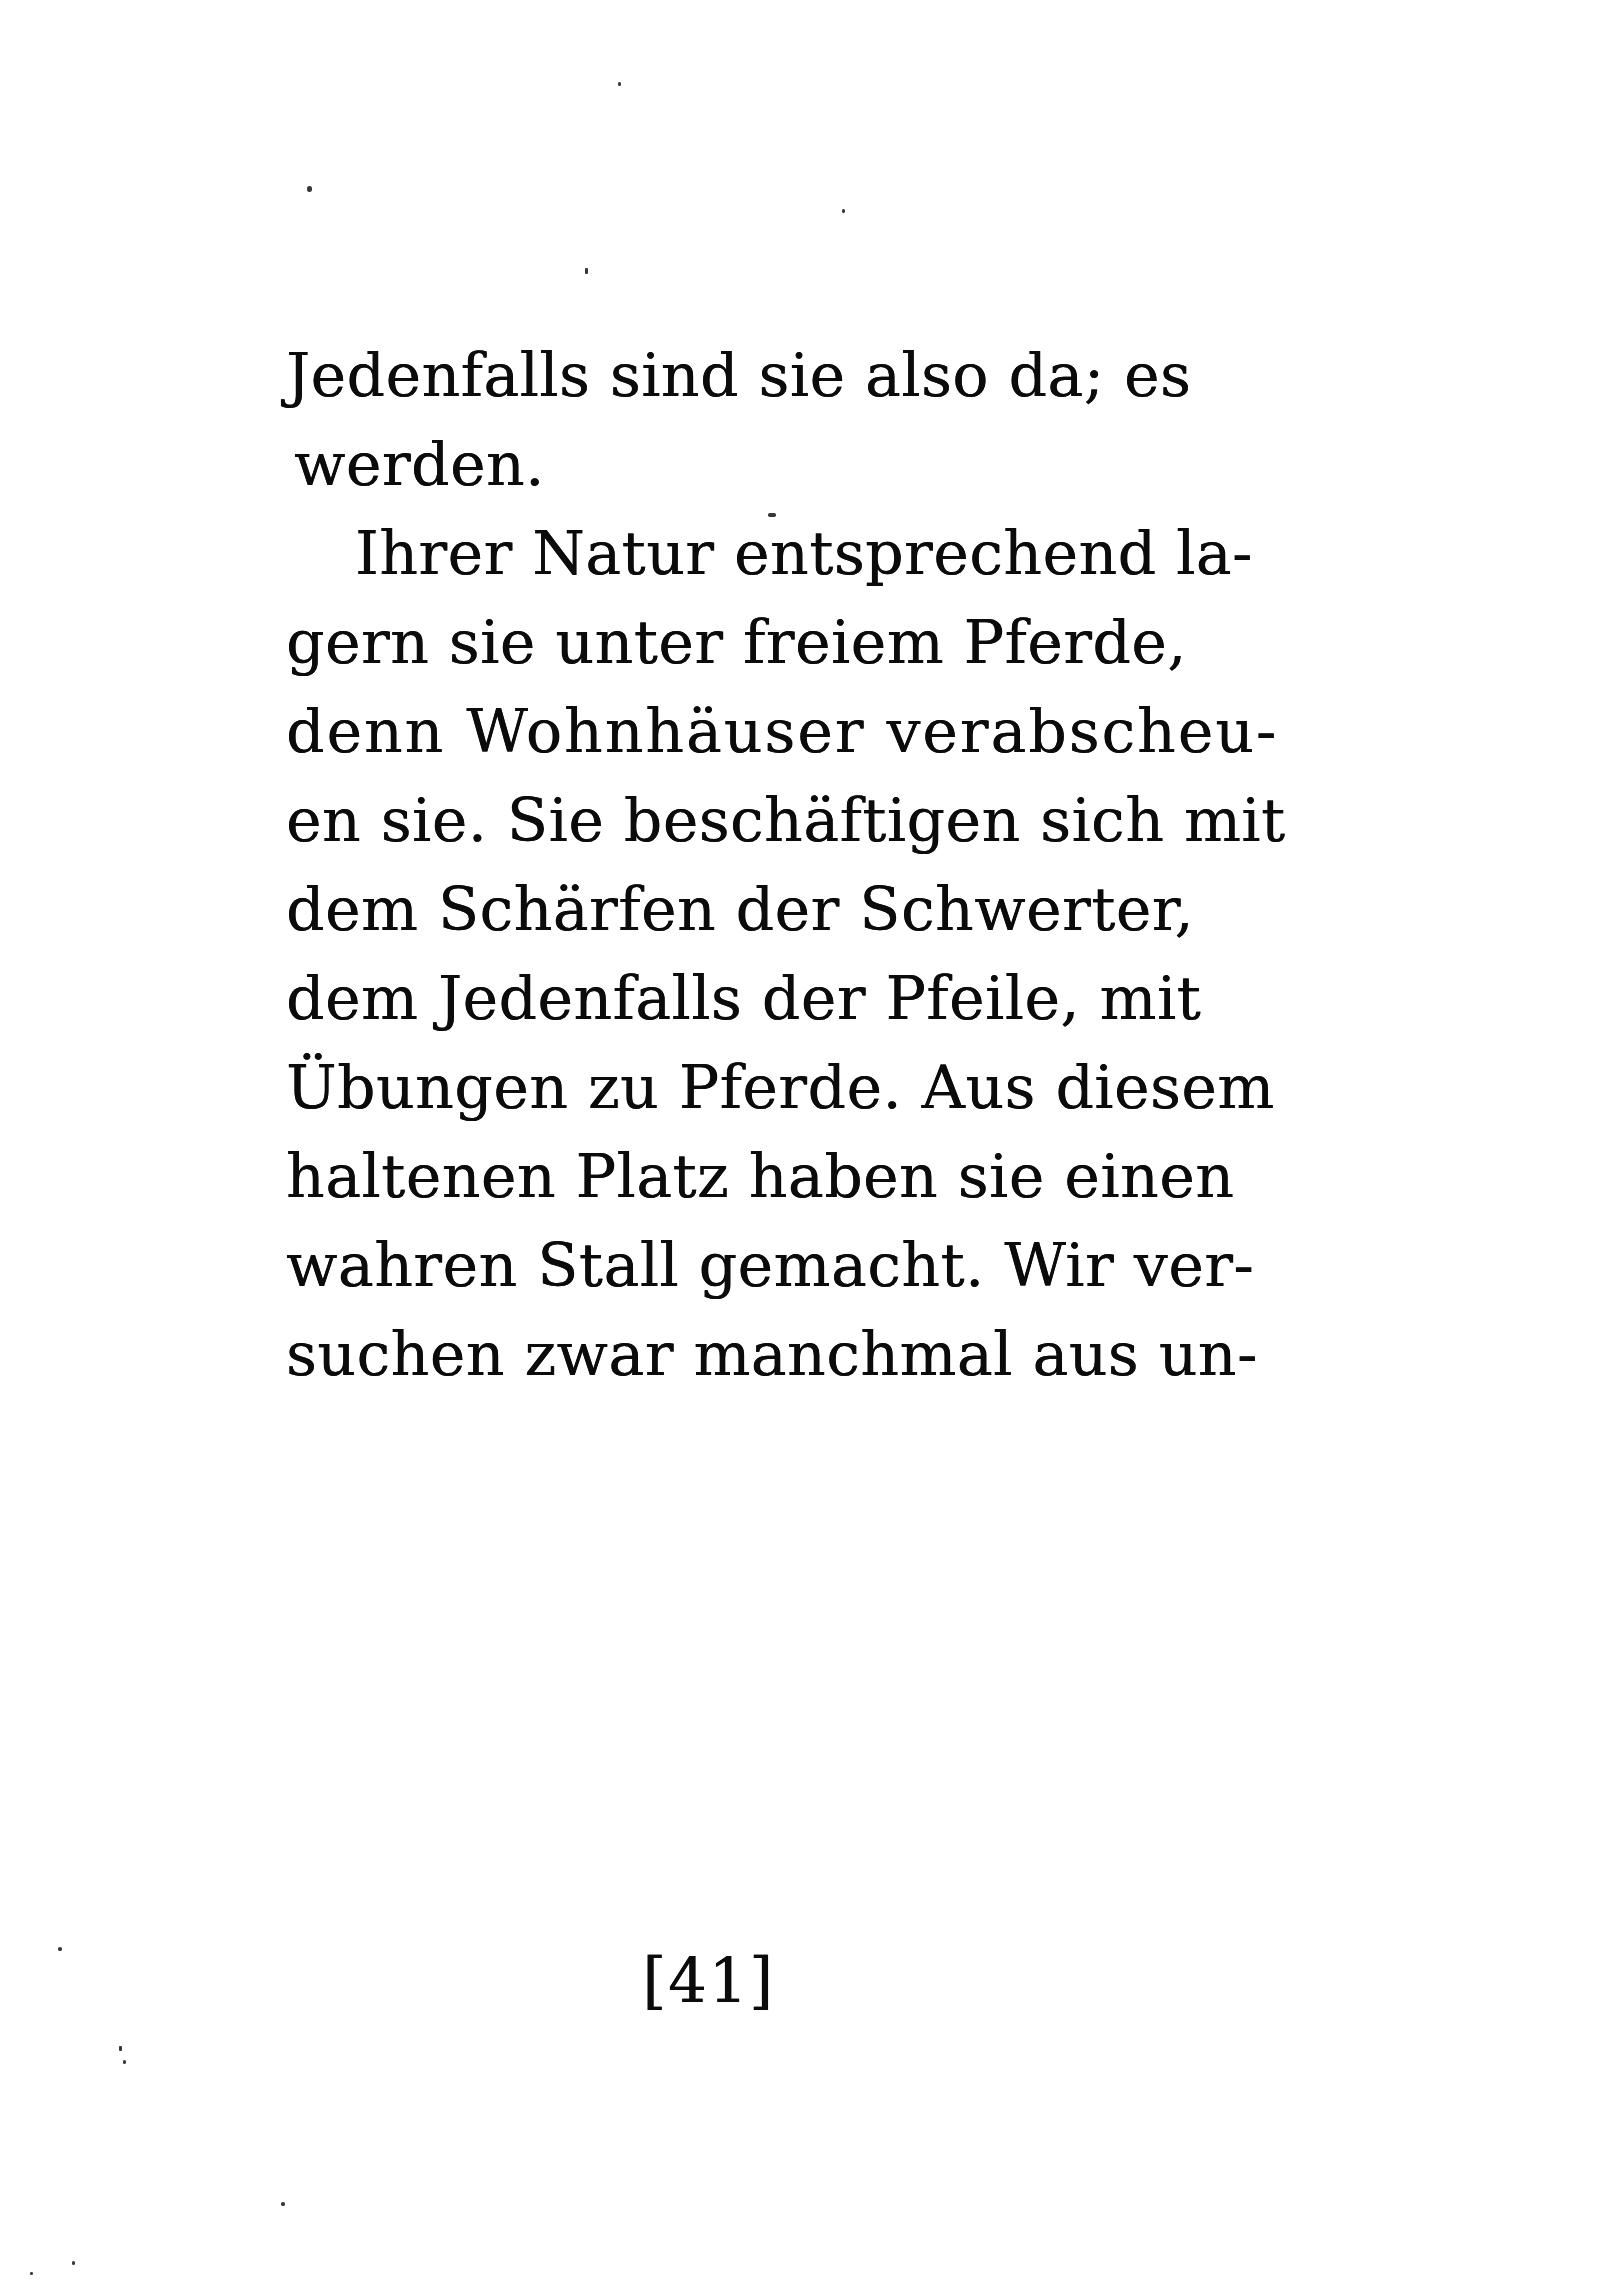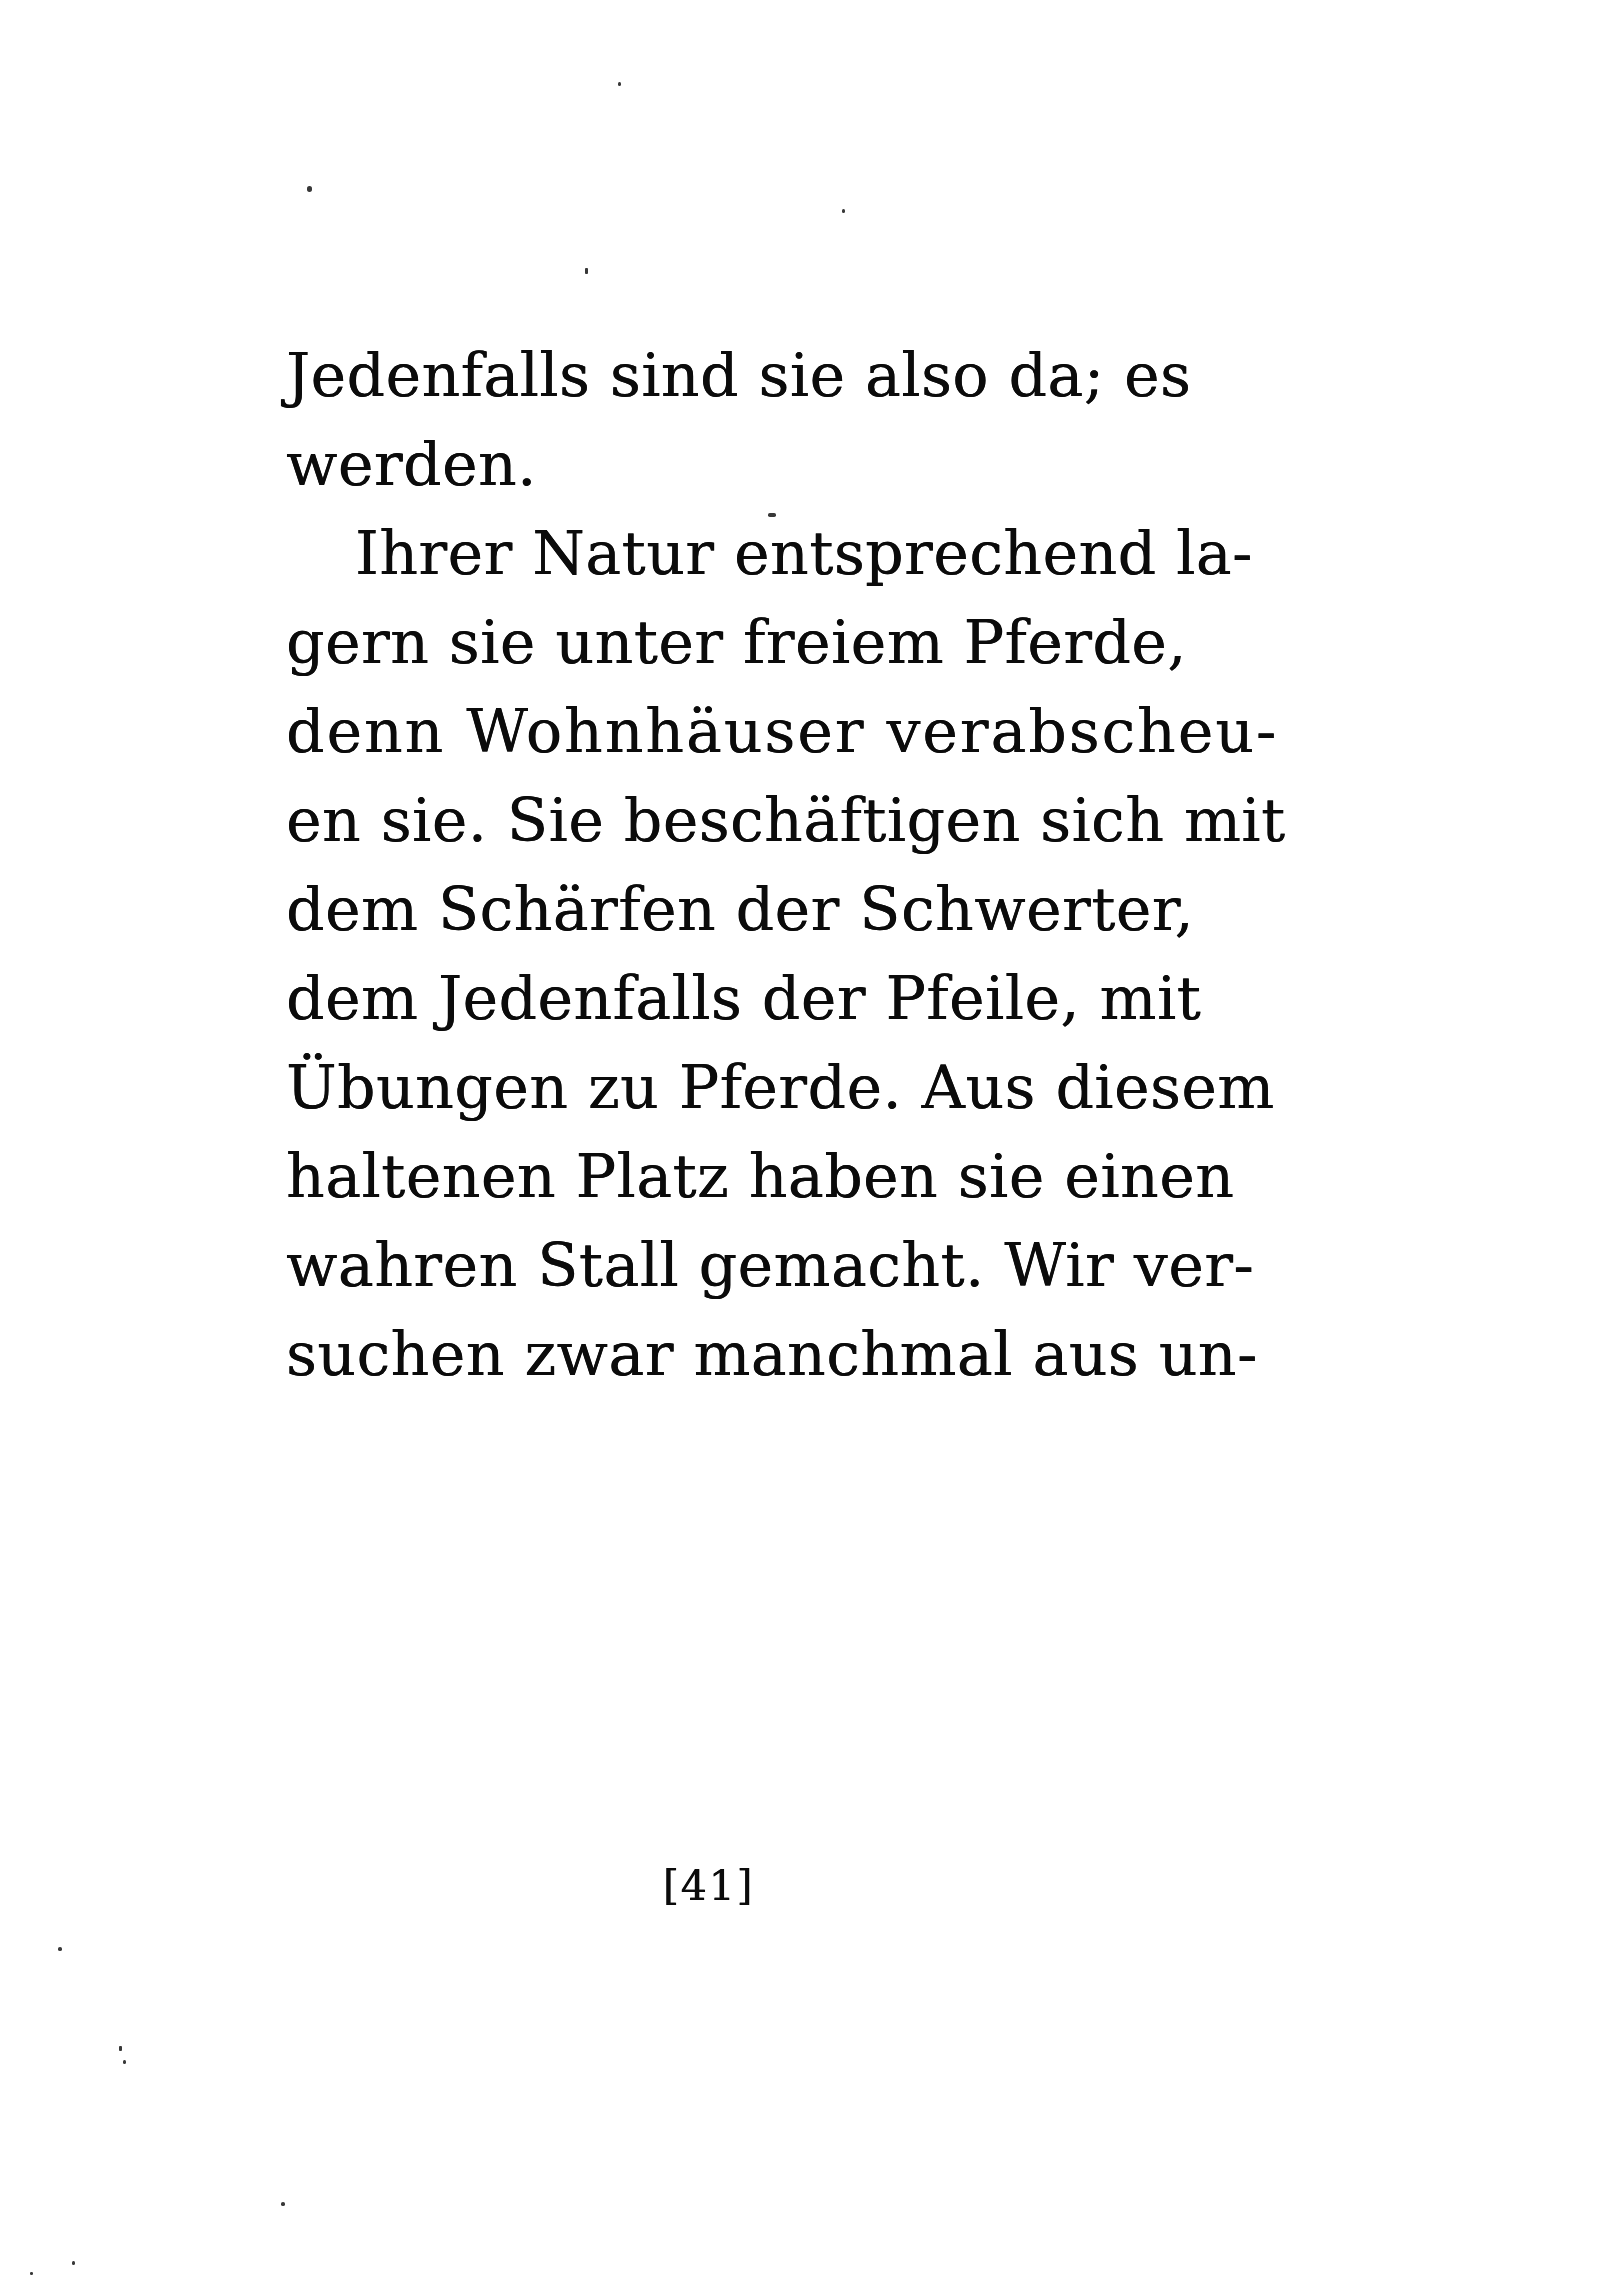--- a/index.html
+++ b/index.html
@@ -30,37 +30,38 @@
     line-height: 89px;
     letter-spacing: 0.5px;
     white-space: nowrap;
     text-align: justify;
     text-align-last: justify;
     text-shadow: 0.3px 0.3px 0 #0b0b0b;
   }
   .line.no-just {
     text-align: left;
     text-align-last: left;
+    margin-left: 8px;
   }
   .line.indent {
     padding-left: 69px;
   }
   .line.tight {
     letter-spacing: 1.6px;
   }
   .line.tight2 {
     letter-spacing: 2px;
   }
   .folio {
     position: absolute;
     left: 286px;
-    top: 1845px;
+    top: 1940px;
     width: 845px;
     text-align: center;
-    font-size: 41px;
+    font-size: 61px;
     line-height: 82px;
     letter-spacing: 1.8px;
     text-shadow: 0.4px 0.4px 0 #0b0b0b;
   }
   
   .speck {
     position: absolute;
     background: #151515;
     border-radius: 50%;
     opacity: 0.85;

